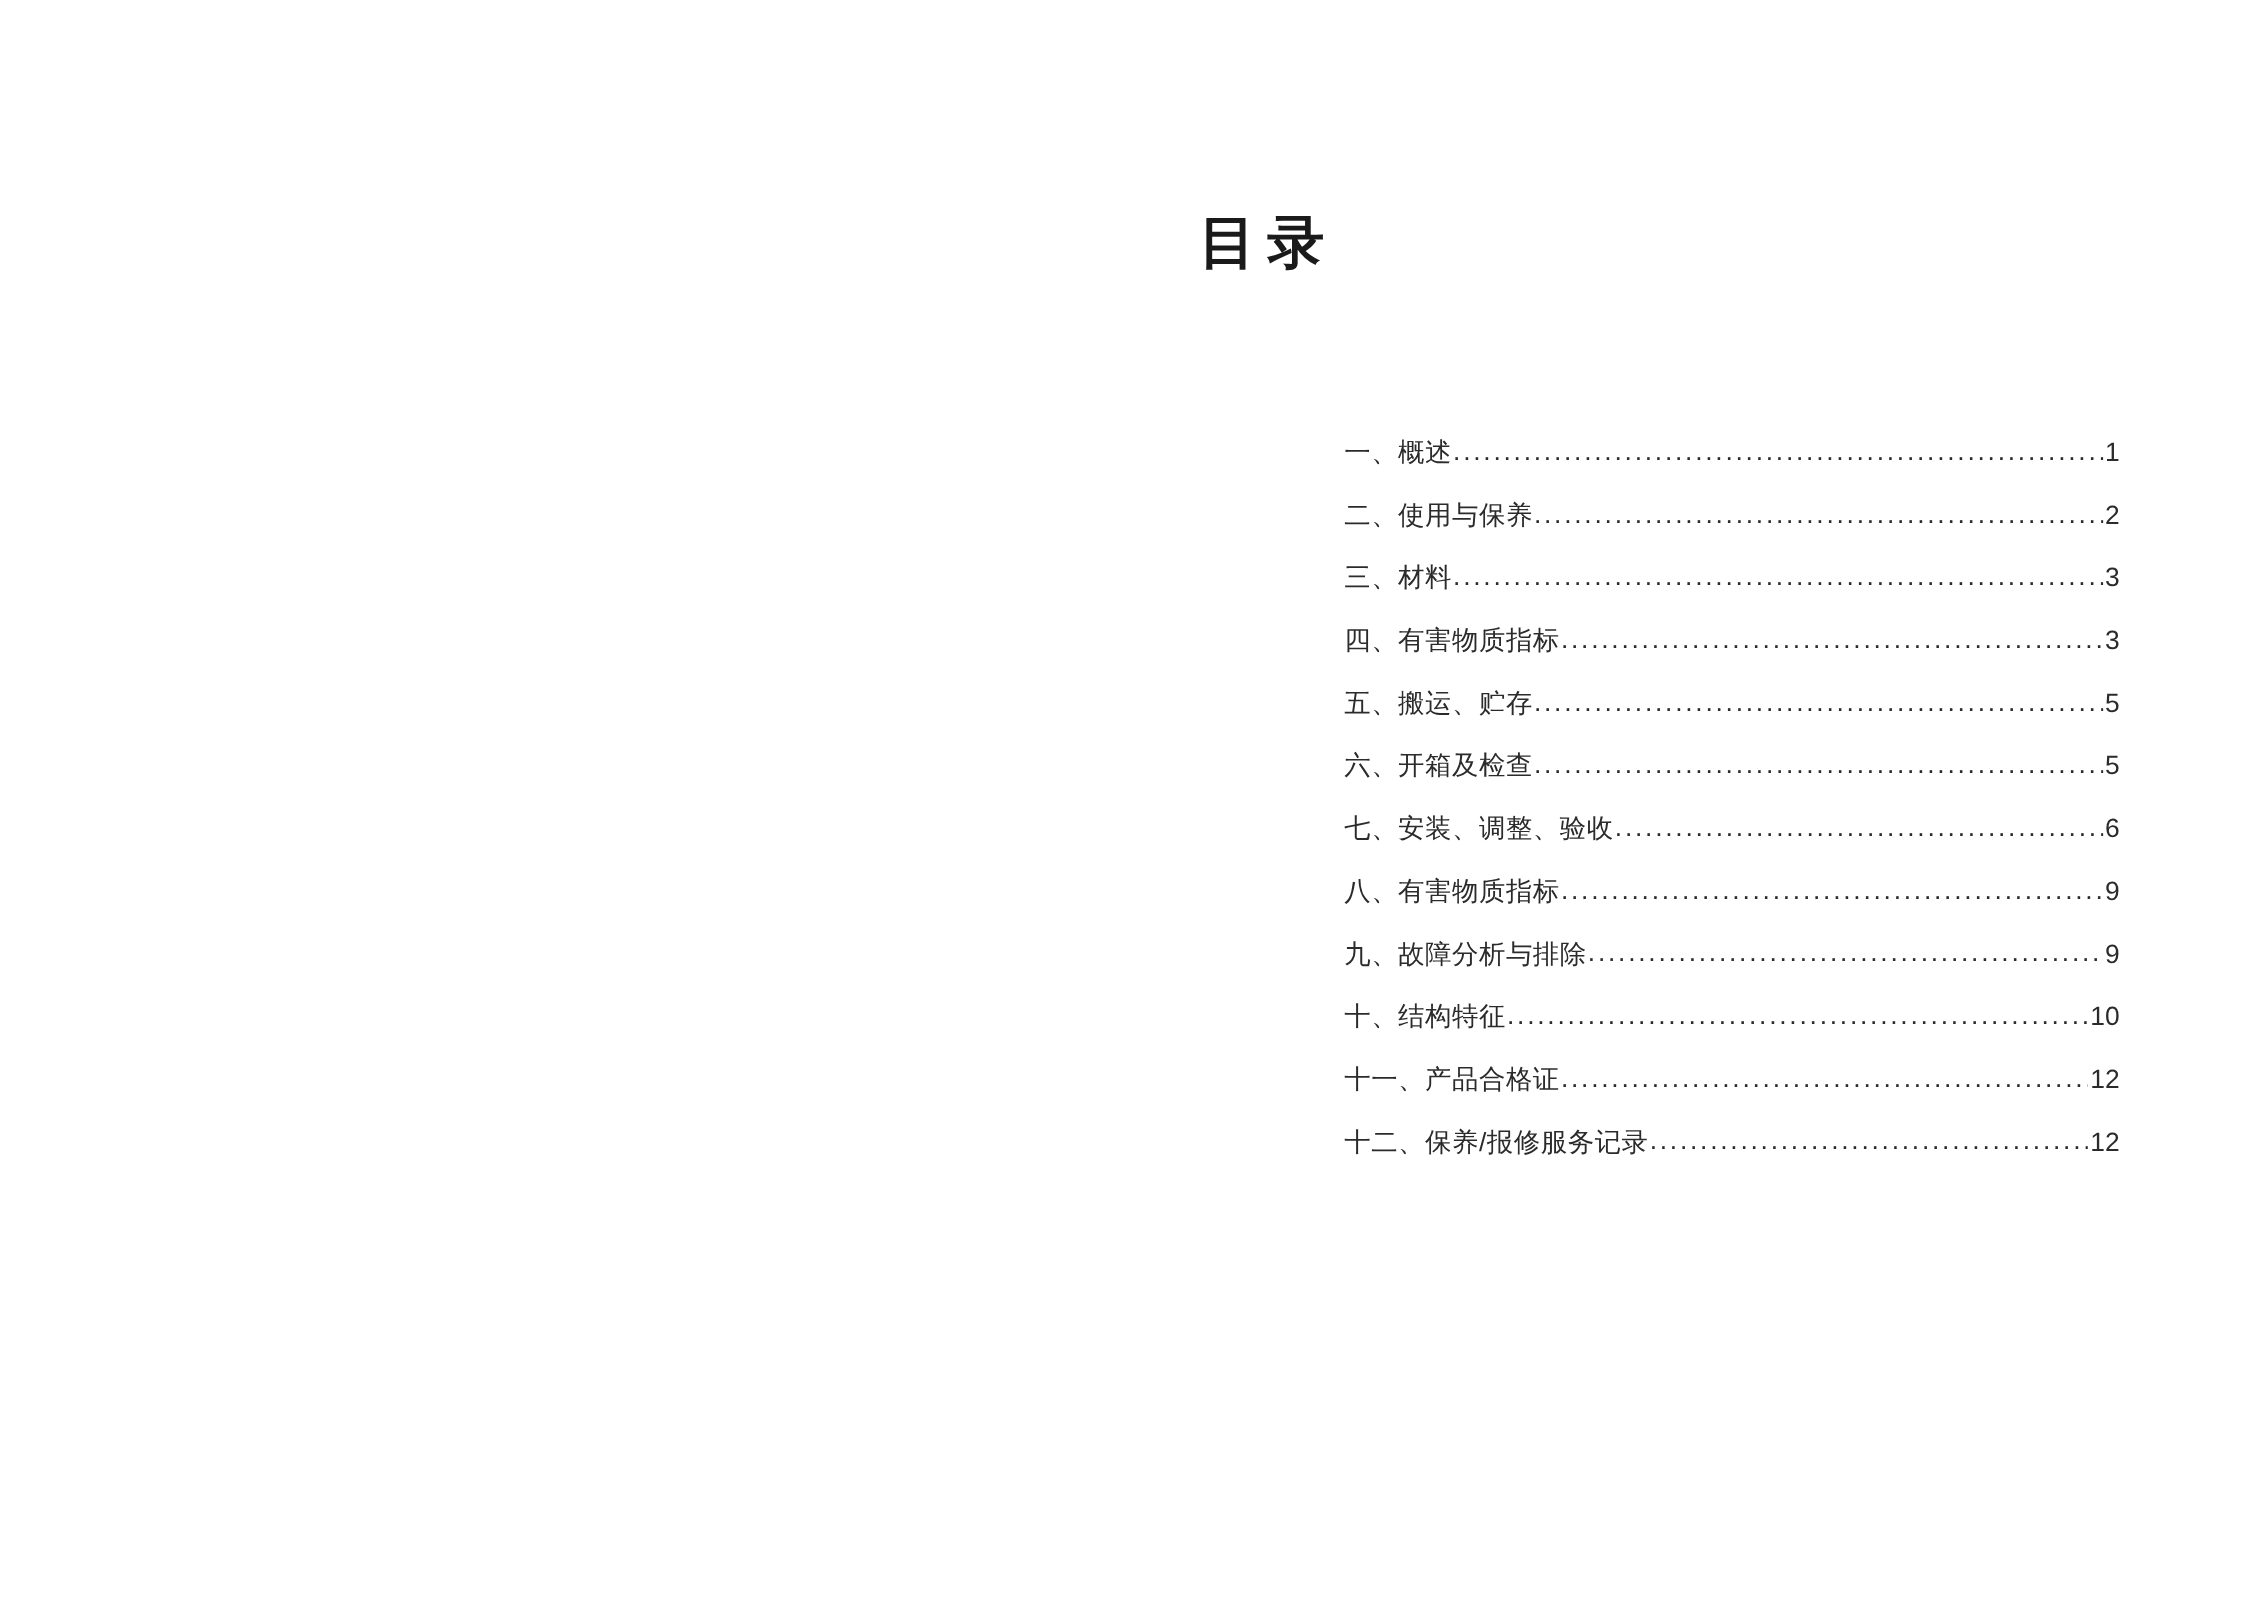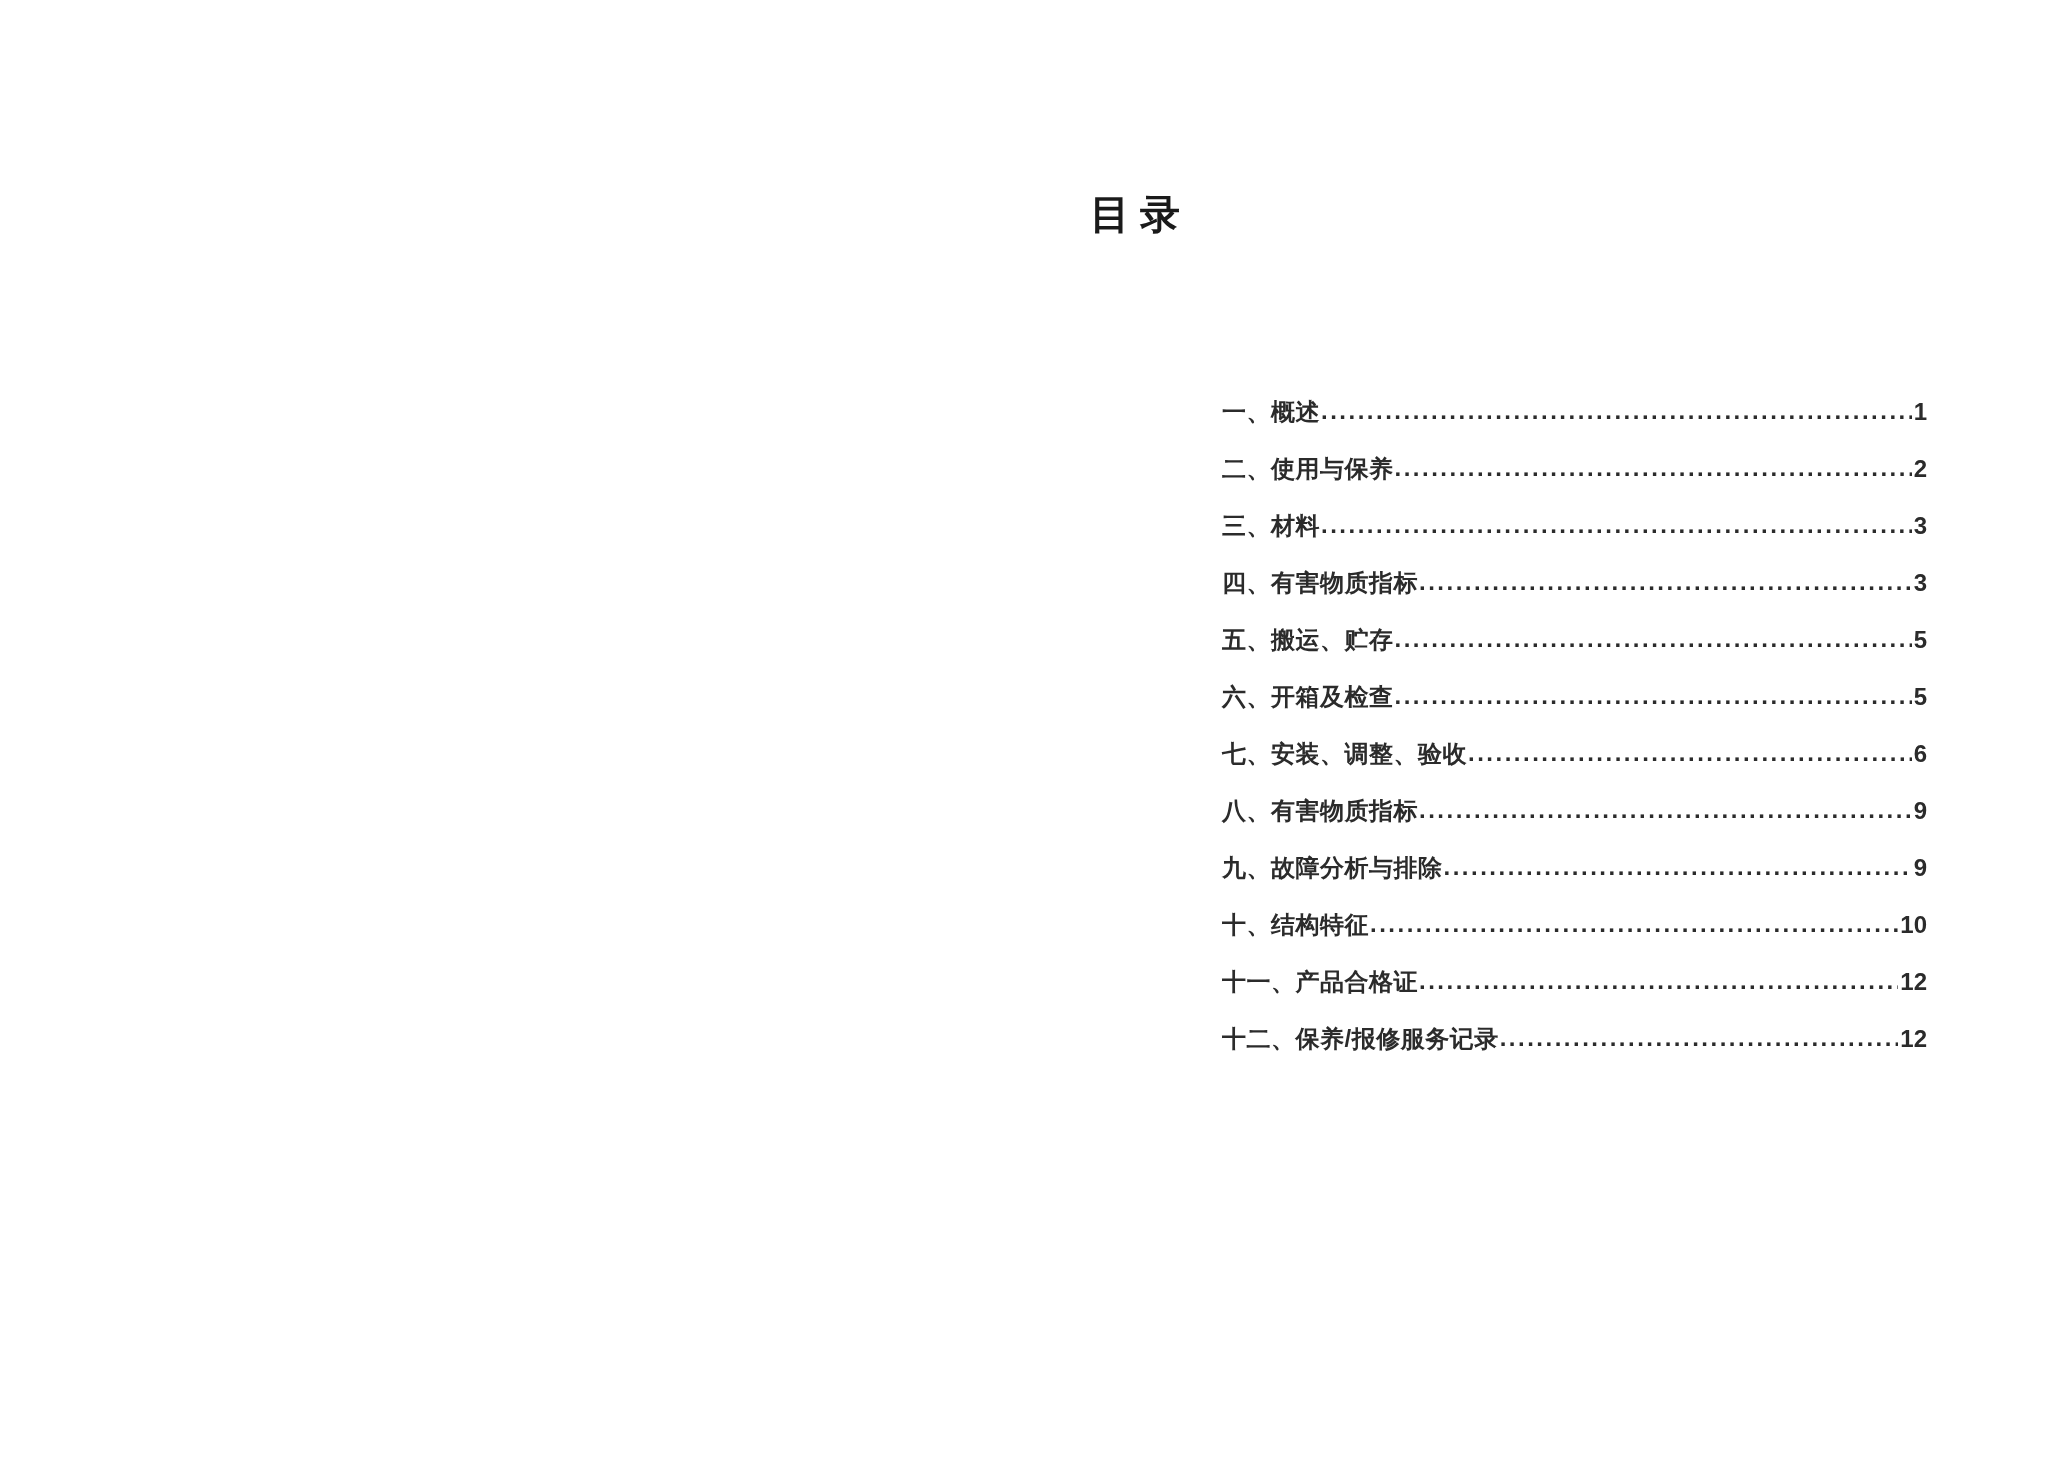--- a/index.html
+++ b/index.html
@@ -17,42 +17,40 @@
   }
   .page {
     position: absolute;
     inset: 0;
     background: #ffffff;
   }
   .toc-title {
     position: absolute;
     left: 1090px;
     top: 195px;
-    font-size: 40px;
+    font-size: 52px;
     font-weight: bold;
     letter-spacing: 10px;
     color: #1a1a1a;
     line-height: 1;
-    font-family: Liberation Serif, serif;
   }
   .toc-list {
     position: absolute;
     left: 1222px;
     top: 400px;
     width: 705px;
   }
   .toc-entry {
     display: flex;
     align-items: baseline;
     font-size: 24px;
     line-height: 1;
     height: 57px;
     color: #2b2b2b;
     white-space: nowrap;
-    font-weight: bold;
   }
   .toc-label {
     flex: 0 0 auto;
     letter-spacing: 0.5px;
   }
   .toc-dots {
     flex: 1 1 auto;
     overflow: hidden;
     margin: 0 2px 0 1px;
     font-size: 24px;

